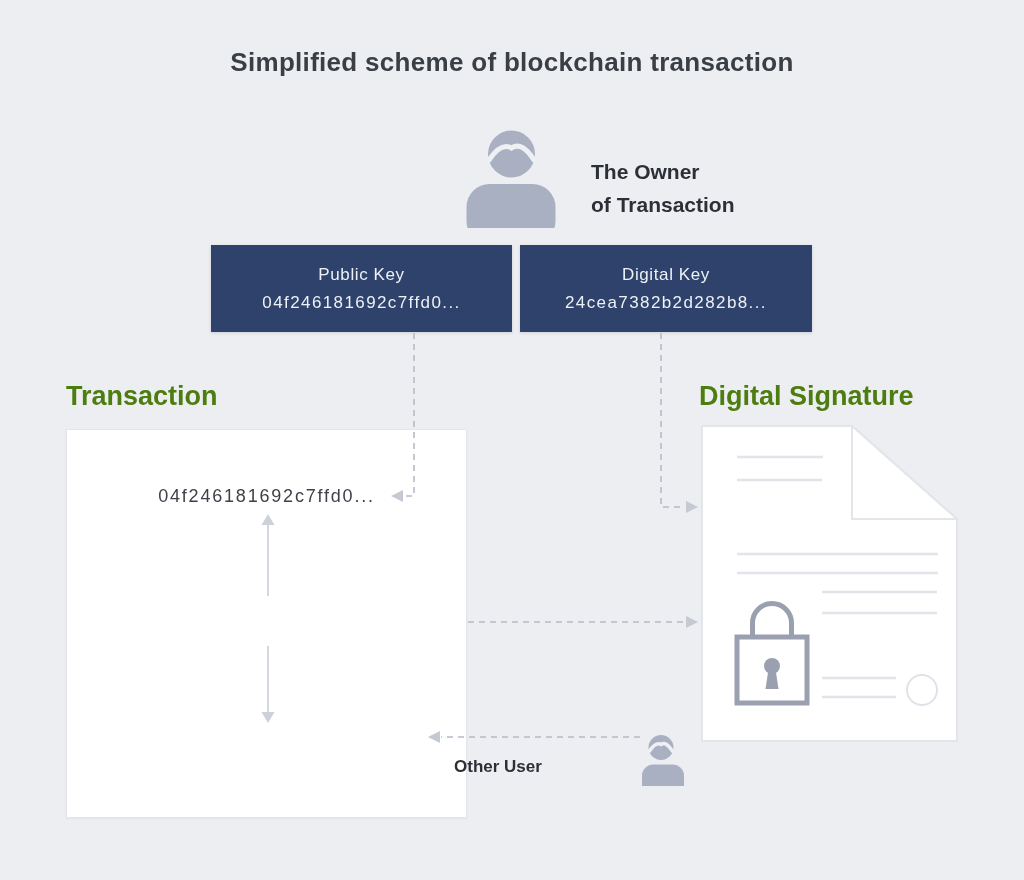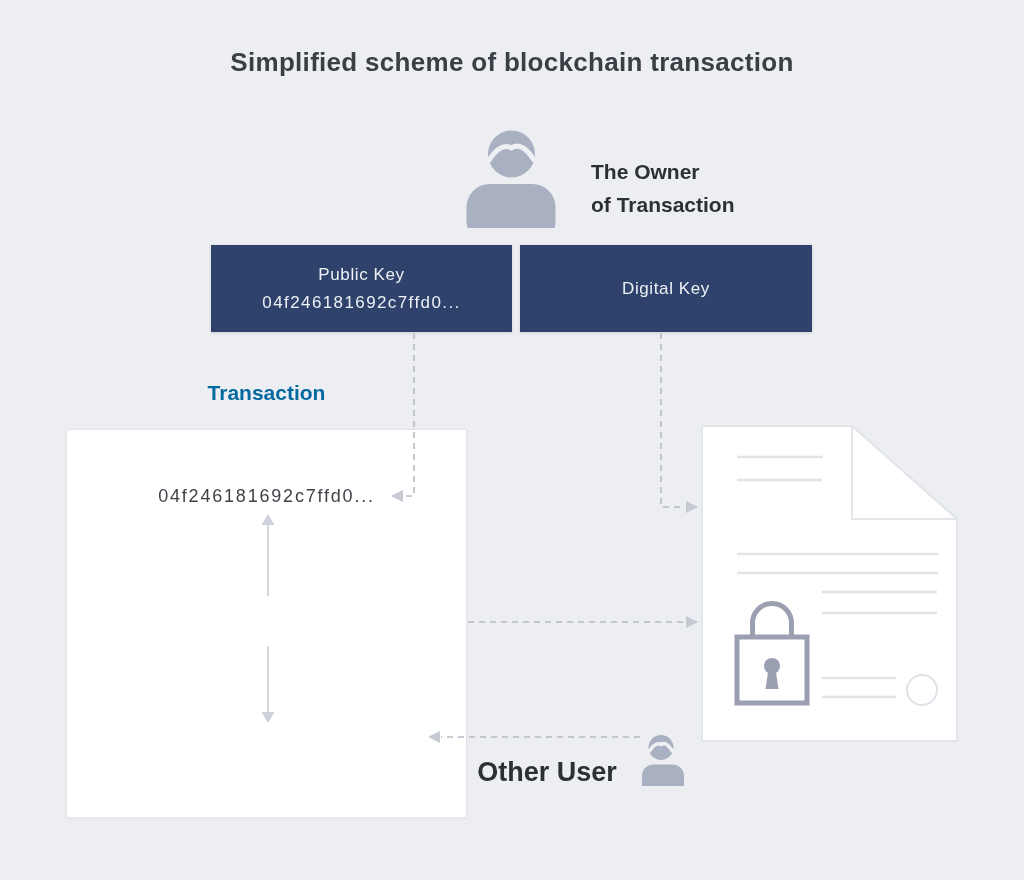--- a/index.html
+++ b/index.html
@@ -27,22 +27,22 @@
     background:#2e426b; color:#edf1f5;
     display:flex; flex-direction:column; align-items:center; justify-content:center;
     gap:8px; box-shadow:0 1px 3px rgba(30,40,70,0.15);
   }
   .key-box.public  { left:211px; width:301px; }
   .key-box.private { left:520px; width:292px; }
   .k-label { font-size:17px; letter-spacing:0.6px; }
   .k-value { font-size:17px; letter-spacing:1.4px; }
 
   .section-label {
-    position:absolute; top:381px; text-align:center;
-    font-size:21px; font-weight:700; color:#0369a1;
+    position:absolute; top:381px; 
+    font-size:27px; font-weight:700; color:#4d7c0f;
   }
   .transaction-label { left:66px;  width:401px; }
   .signature-label   { left:699px; width:262px; }
 
   .tx-panel {
     position:absolute; left:66px; top:429px; width:401px; height:389px;
     background:#ffffff; border:1px solid #e2e5ea;
     box-shadow:0 1px 2px rgba(40,50,70,0.05);
     box-sizing:border-box;
   }
@@ -50,22 +50,22 @@
     position:absolute; left:66px; width:401px; text-align:center;
     color:#3e4248; font-size:18px;
   }
   .tx-hash-top    { top:486px; letter-spacing:1.8px; }
   .tx-op          { top:611px; letter-spacing:1.6px; }
   .tx-hash-bottom { top:746px; letter-spacing:1.8px; }
 
   .doc-svg { position:absolute; left:699px; top:423px; width:262px; height:321px; }
 
   .other-user-label {
-    position:absolute; left:467px; top:757px; width:160px; text-align:center;
-    font-size:27px; font-weight:700; color:#2c3036;
+    position:absolute; left:454px; top:757px; width:160px; 
+    font-size:17px; font-weight:700; color:#2c3036;
   }
   .other-user-icon { position:absolute; left:637px; top:734px; width:48px; height:52px; }
 
   .overlay { position:absolute; left:0; top:0; width:1024px; height:880px; pointer-events:none; }
 </style>
 </head>
 <body>
 
 <div class="canvas">
 
@@ -78,23 +78,25 @@
   </svg>
   <div class="owner-label">The Owner
 of Transaction</div>
 
   <div class="key-box public">
     <div class="k-label">Public Key</div>
     <div class="k-value">04f246181692c7ffd0...</div>
   </div>
   <div class="key-box private">
     <div class="k-label">Digital Key</div>
+    <div class="k-value">24cea7382b2d282b8...</div>
   </div>
 
   <div class="section-label transaction-label">Transaction</div>
+  <div class="section-label signature-label">Digital Signature</div>
 
   <div class="tx-panel"></div>
   <div class="tx-text tx-hash-top">04f246181692c7ffd0...</div>
 
   <svg class="doc-svg" viewBox="0 0 262 321">
     <path d="M 3 3 H 153 L 258 96 V 318 H 3 Z" fill="#ffffff" stroke="#e2e5ea" stroke-width="2"></path>
     <path d="M 153 3 V 96 H 258 Z" fill="#ffffff" stroke="#e2e5ea" stroke-width="2"></path>
     <g stroke="#e1e4e9" stroke-width="2.5">
       <path d="M 38 34 H 124"></path>
       <path d="M 38 57 H 123"></path>

